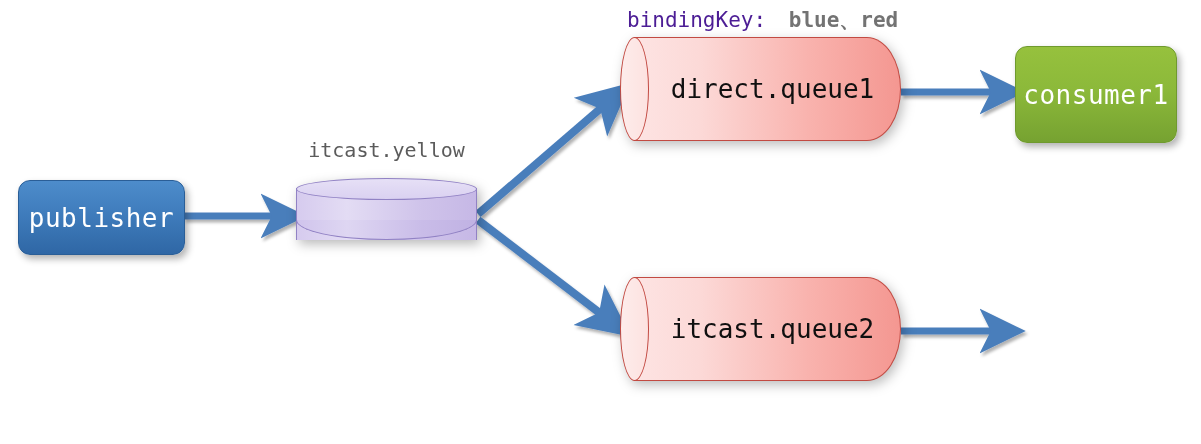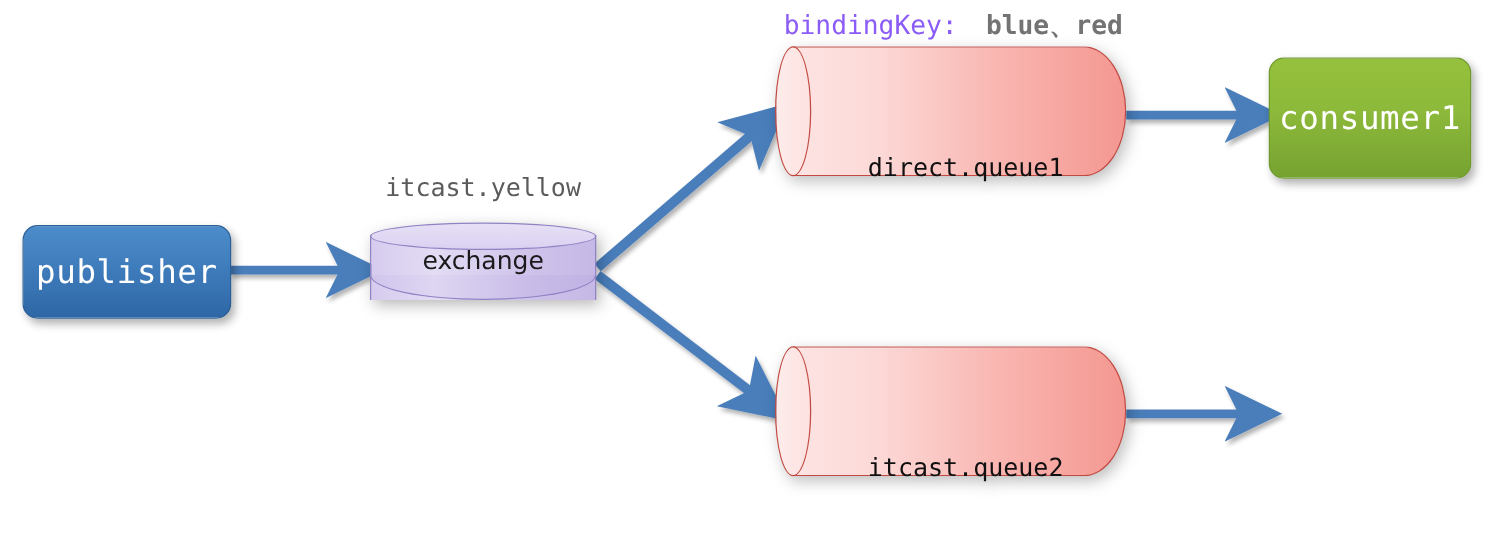--- a/index.html
+++ b/index.html
@@ -141,45 +141,44 @@
     left: 0;
     top: 0;
     width: 100%;
     height: 100%;
     display: flex;
     align-items: center;
     justify-content: center;
     padding-left: 24px;
     box-sizing: border-box;
     font-family: "DejaVu Sans Mono", monospace;
-    font-size: 20px;
+    font-size: 26px;
     color: #101010;
     z-index: 3;
-    margin-top: 45px;
   }
 
   
   .caption {
     position: absolute;
     font-family: "DejaVu Sans Mono", monospace;
     font-size: 21px;
     color: #5b5b5b;
     white-space: nowrap;
   }
   .caption-exchange {
     left: 296px;
     top: 138px;
     width: 181px;
     text-align: center;
     font-size: 20px;
   }
   .caption-binding {
     font-size: 21px;
   }
-  .caption-binding .bk-key { color: #8b5cf6; }
+  .caption-binding .bk-key { color: #4c1d95; }
   .caption-binding .bk-val { color: #737373; font-weight: bold; }
   .binding-top { left: 627px; top: 6px; }
   .binding-bottom { left: 643px; top: 408px; }
 
   
   #arrows {
     position: absolute;
     left: 0;
     top: 0;
     width: 1201px;
@@ -213,21 +212,20 @@
   <div class="rounded-node node-publisher">
     <span>publisher</span>
   </div>
 
   <div class="caption caption-exchange">itcast.yellow</div>
 
   <div class="exchange-wrap">
     <div class="exchange-body"></div>
     <div class="exchange-bottom"></div>
     <div class="exchange-top"></div>
-    <div class="exchange-label">exchange</div>
   </div>
 
   <div class="caption caption-binding binding-top">
     <span class="bk-key" style="margin-right: 10px;">bindingKey:</span>
     <span class="bk-val">blue、red</span>
   </div>
 
   <div class="queue-wrap queue1">
     <div class="queue-body"></div>
     <div class="queue-cap"></div>

